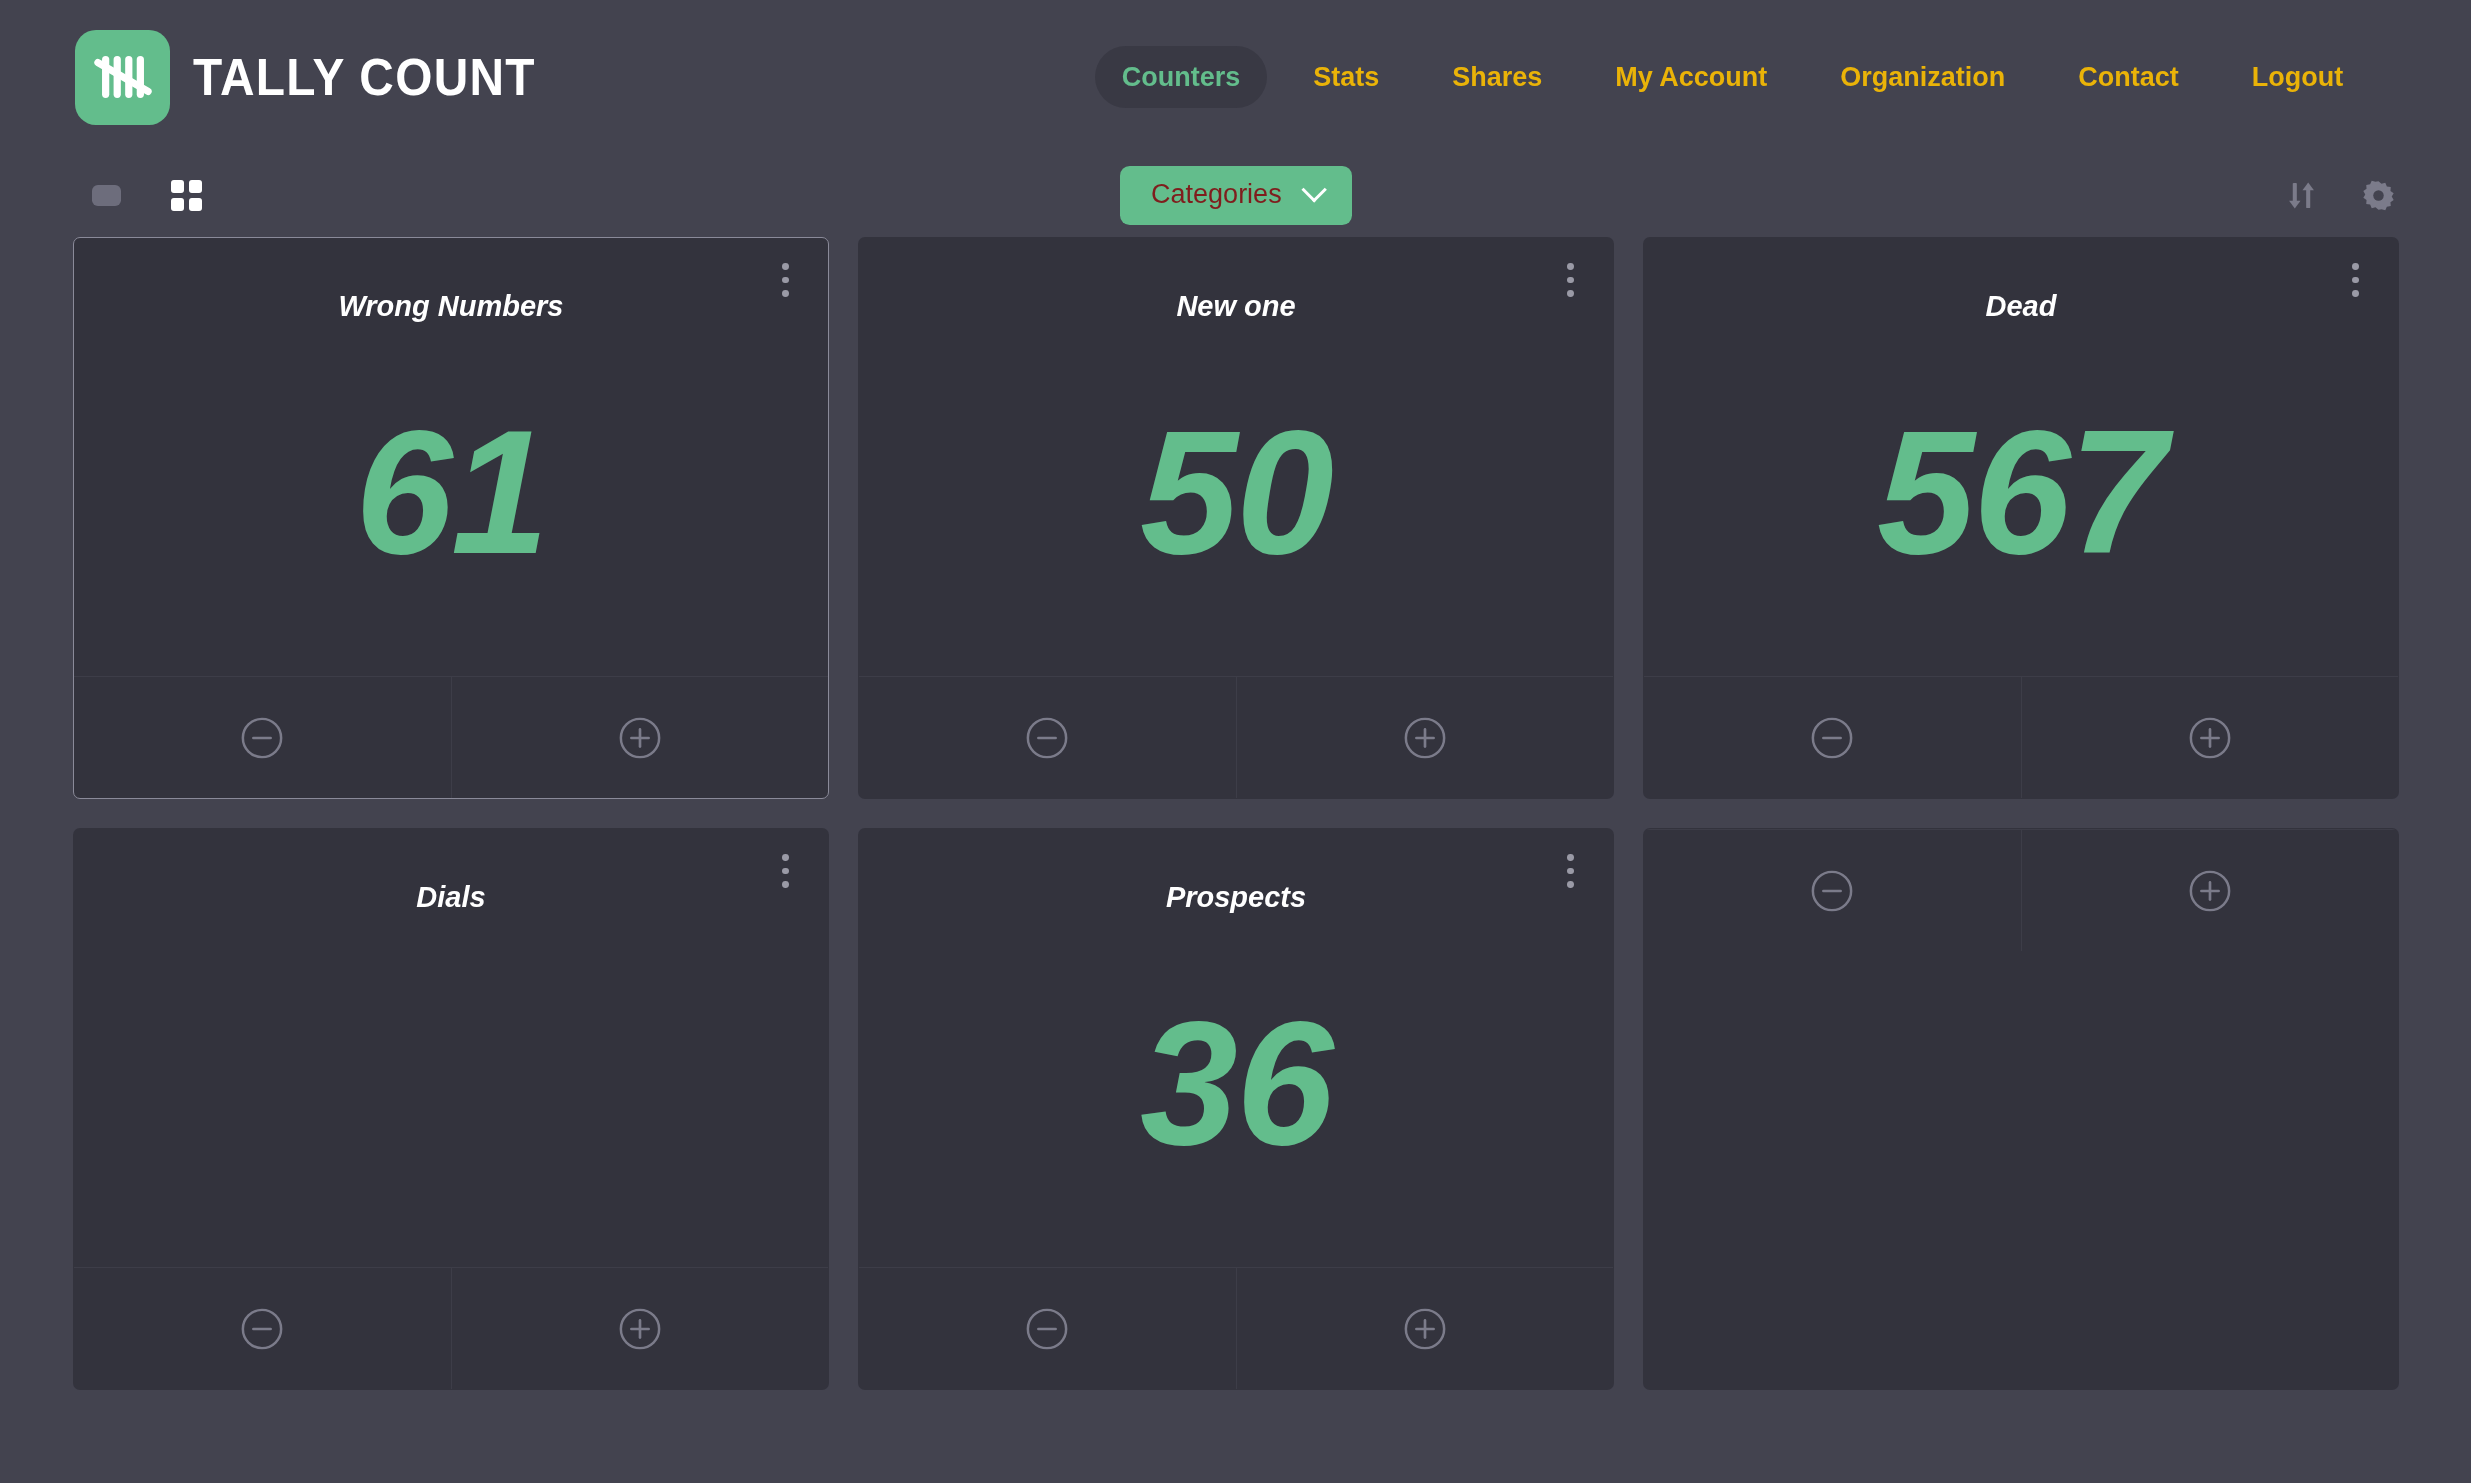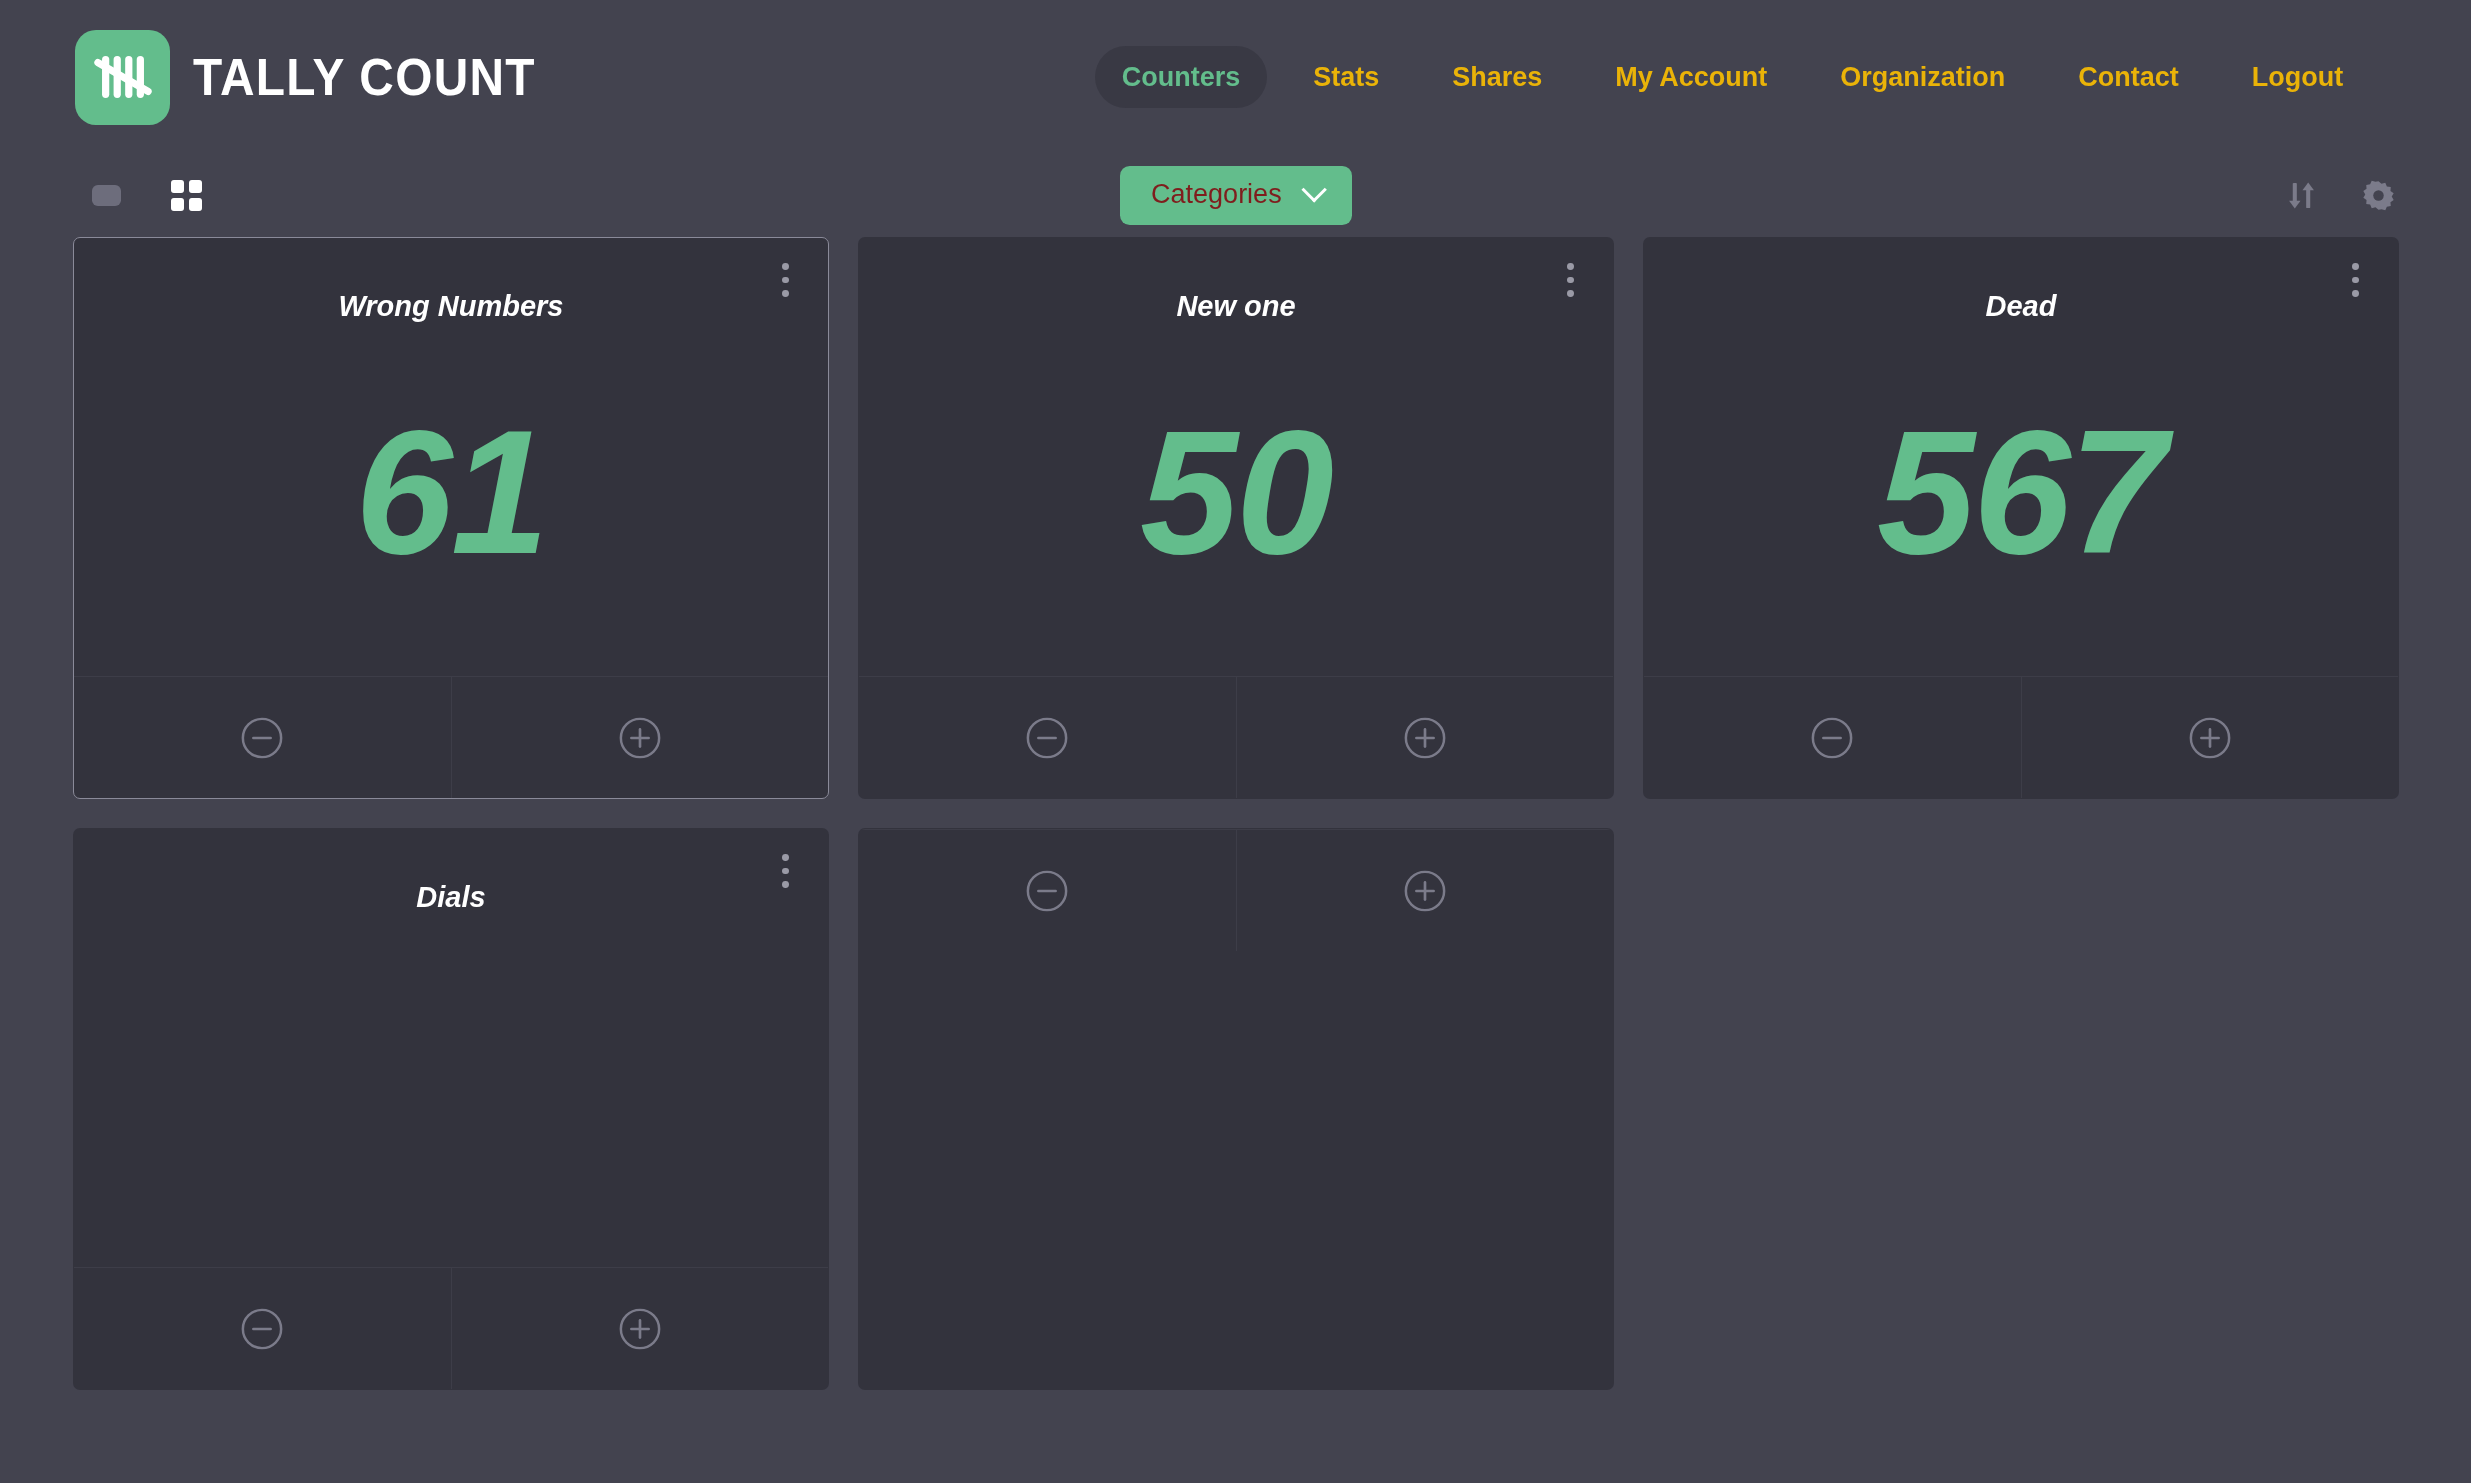--- a/index.html
+++ b/index.html
@@ -449,20 +449,46 @@
       <span class="act">
         <svg width="44" height="44" viewBox="0 0 46 46" aria-hidden="true">
           <circle cx="23" cy="23" r="20" fill="none" stroke="#7b7b8a" stroke-width="2.6"></circle>
           <line x1="14" y1="23" x2="32" y2="23" stroke="#7b7b8a" stroke-width="2.8" stroke-linecap="round"></line>
           <line x1="23" y1="14" x2="23" y2="32" stroke="#7b7b8a" stroke-width="2.8" stroke-linecap="round"></line>
         </svg>
       </span>
     </div>
   </div>
 
+  <div class="card">
+    <div class="card-body">
+      <span class="kebab">
+          <i></i>
+          <i></i>
+          <i></i>
+        </span>
+      <div class="card-title">Prospects</div>
+      <div class="card-value">36</div>
+    </div>
+    <div class="card-actions">
+      <span class="act">
+        <svg width="44" height="44" viewBox="0 0 46 46" aria-hidden="true">
+          <circle cx="23" cy="23" r="20" fill="none" stroke="#7b7b8a" stroke-width="2.6"></circle>
+          <line x1="14" y1="23" x2="32" y2="23" stroke="#7b7b8a" stroke-width="2.8" stroke-linecap="round"></line>
+        </svg>
+      </span>
+      <span class="act">
+        <svg width="44" height="44" viewBox="0 0 46 46" aria-hidden="true">
+          <circle cx="23" cy="23" r="20" fill="none" stroke="#7b7b8a" stroke-width="2.6"></circle>
+          <line x1="14" y1="23" x2="32" y2="23" stroke="#7b7b8a" stroke-width="2.8" stroke-linecap="round"></line>
+          <line x1="23" y1="14" x2="23" y2="32" stroke="#7b7b8a" stroke-width="2.8" stroke-linecap="round"></line>
+        </svg>
+      </span>
+    </div>
+  </div>
 
   <div class="card">
     <div class="card-actions">
       <span class="act">
         <svg width="44" height="44" viewBox="0 0 46 46" aria-hidden="true">
           <circle cx="23" cy="23" r="20" fill="none" stroke="#7b7b8a" stroke-width="2.6"></circle>
           <line x1="14" y1="23" x2="32" y2="23" stroke="#7b7b8a" stroke-width="2.8" stroke-linecap="round"></line>
         </svg>
       </span>
       <span class="act">

